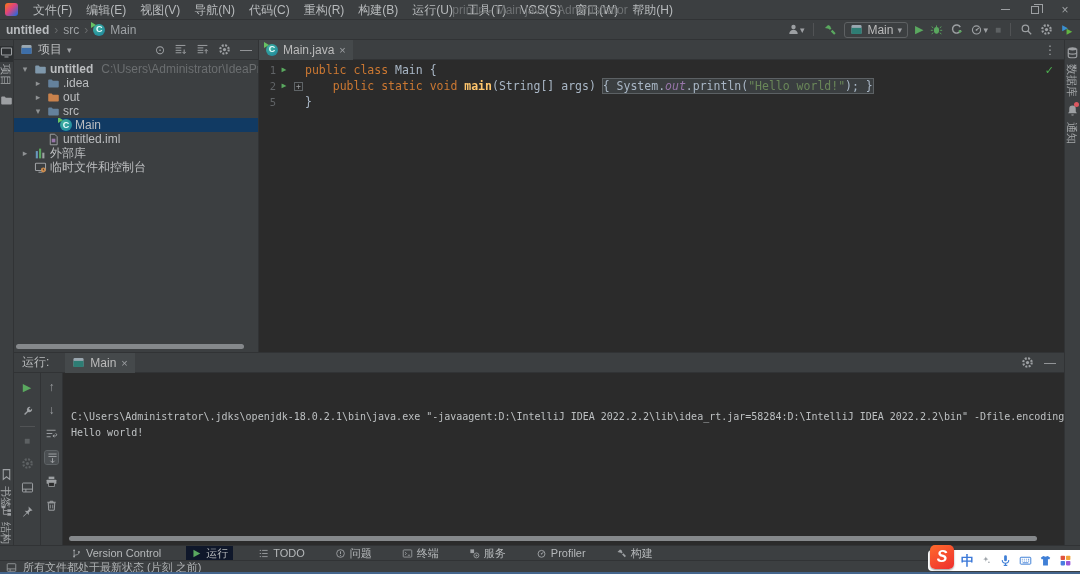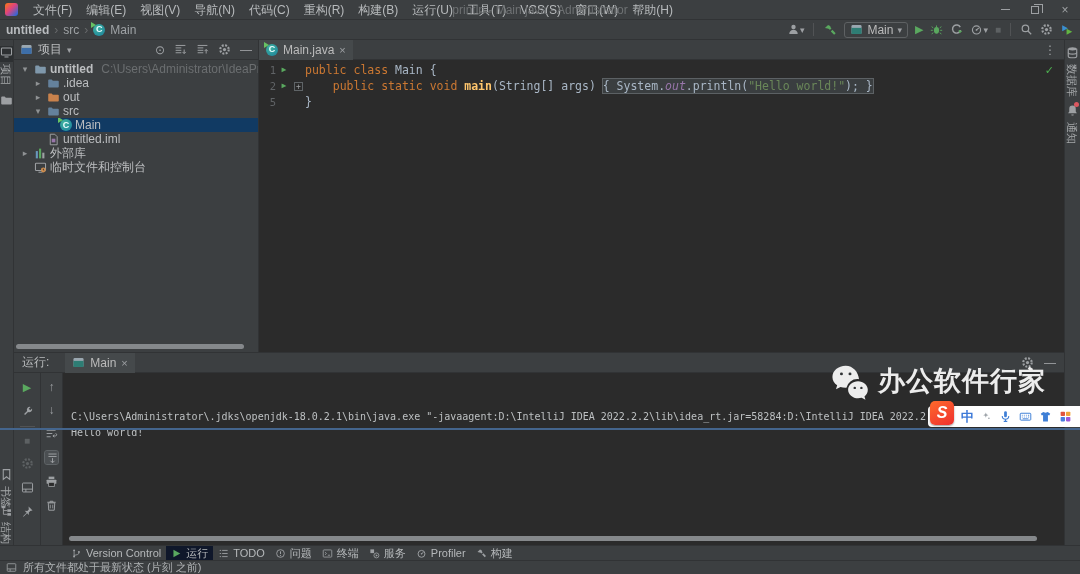--- a/index.html
+++ b/index.html
@@ -1,18 +1,18 @@
 <!DOCTYPE html>
 <html><head>
 <meta charset="utf-8">
 <style>
 *{margin:0;padding:0;box-sizing:border-box}
 html,body{width:1080px;height:574px;overflow:hidden;background:#2b2b2b;
   font-family:"Liberation Sans",sans-serif;-webkit-font-smoothing:antialiased}
-#app{position:relative;width:1080px;height:430px;background:#3c3f41;color:#bbbbbb;font-size:12px}
+#app{position:relative;width:1080px;height:574px;background:#3c3f41;color:#bbbbbb;font-size:12px}
 
 
 .titlebar{position:absolute;left:0;top:0;width:1080px;height:20px;display:flex;align-items:center;
   background:#3c3f41;border-bottom:1px solid #313335}
 .logo{width:13px;height:13px;margin:0 8px 0 5px;border-radius:3px;
   background:linear-gradient(135deg,#f97a12,#e0447c 45%,#0b6eea)}
 .menus{display:flex;align-items:center;height:100%}
 .menu-item{padding:0 7px;line-height:20px;color:#b7babc;cursor:default}
 .win-title{position:absolute;left:50%;transform:translateX(-50%);color:#6e7173;white-space:nowrap}
 .win-controls{margin-left:auto;display:flex;height:100%}
@@ -104,21 +104,21 @@
 .rtb-sep{width:15px;height:1px;background:#515355;margin:-3px 0}
 .rtb .sel{background:#4b4f52;outline:1px solid #5f6467;border-radius:2px;padding:1px}
 .arrowg{color:#9da0a3;font-size:12px;line-height:12px}
 .console{flex:1;position:relative;overflow:hidden;padding:5px 0 0 8px;
   font-family:"DejaVu Sans Mono",monospace;font-size:10px;line-height:15.5px;color:#bdc0c2;white-space:pre}
 .console-line{height:15.5px}
 .con-hsb{left:6px;bottom:4px;width:968px}
 
 
 .bbar{position:absolute;left:0;top:545px;width:1080px;height:15px;background:#3c3f41;border-top:1px solid #313335;
-  display:flex;align-items:center;padding-left:66px;font-size:11px}
+  display:flex;align-items:center;gap:20px;padding-left:66px;font-size:11px}
 .bb-item{display:flex;align-items:center;gap:4px;color:#b5b8ba;padding:0 5px;height:15px}
 .bb-item.active{background:#0f172a}
 .statusbar{position:absolute;left:0;top:560px;width:1080px;height:14px;background:#3c3f41;
   display:flex;align-items:center;gap:6px;padding-left:6px;font-size:11px;color:#b0b3b5;border-top:1px solid #313335}
 .bottom-edge{position:absolute;left:0;bottom:0;width:1080px;height:2px;background:#44658d}
 .tray-hint{position:absolute;right:135px;bottom:4px;color:#9da0a3;font-size:10px}
 
 
 .watermark{position:absolute;right:34px;bottom:30px;display:flex;align-items:center;gap:9px;z-index:5}
 .wm-icon,.wm-icon svg{width:38px;height:38px}
@@ -623,33 +623,20 @@
         <svg viewBox="0 0 16 16" xmlns="http://www.w3.org/2000/svg">
           <rect x="1.8" y="2.5" width="12.4" height="11" rx="1" fill="none" stroke="currentColor" stroke-width="1.2"></rect>
           <path d="M1.8 10h12.4M6 10v3.5" stroke="currentColor" stroke-width="1.2"></path>
         </svg>
       </span>
     <span>所有文件都处于最新状态 (片刻 之前)</span>
   </div>
   <span class="tray-hint">5</span>
   <div class="bottom-edge"></div>
 
-  <div class="watermark">
-    <span class="wm-icon ic">
-        <svg viewBox="0 0 16 16" xmlns="http://www.w3.org/2000/svg">
-          <path d="M6.2 1.6C3 1.6.6 3.7.6 6.3c0 1.4.8 2.7 2 3.5l-.5 1.7 1.9-1c.6.2 1.4.3 2.2.3h.3a4.7 4.7 0 0 1 4.6-3.6c.2 0 .5 0 .7.1C11.6 4.3 9.2 1.6 6.2 1.6z" fill="#ededed"></path>
-          <circle cx="4.4" cy="5" r=".62" fill="#2f3234"></circle>
-          <circle cx="8" cy="5" r=".62" fill="#2f3234"></circle>
-          <path d="M11.4 8.1c-2.3 0-4.2 1.6-4.2 3.6 0 2 1.9 3.6 4.2 3.6.5 0 1-.1 1.5-.2l1.6.8-.4-1.4c.9-.7 1.4-1.7 1.4-2.8 0-2-1.9-3.6-4.1-3.6z" fill="#ededed"></path>
-          <circle cx="10" cy="10.9" r=".52" fill="#2f3234"></circle>
-          <circle cx="12.8" cy="10.9" r=".52" fill="#2f3234"></circle>
-        </svg>
-      </span>
-    <span class="wm-text">办公软件行家</span>
-  </div>
 
   <div class="ime">
     <span class="sogou">S</span>
     <span class="ime-cn">中</span>
     <span class="ic ic-11 lgray">
         <svg viewBox="0 0 16 16" xmlns="http://www.w3.org/2000/svg">
           <path d="m7 2 1 2.8L10.8 6 8 7 7 9.8 6 7 3.2 6 6 4.8z" fill="currentColor"></path>
           <circle cx="11.5" cy="10.5" r="1.2" fill="currentColor"></circle>
         </svg>
       </span>

